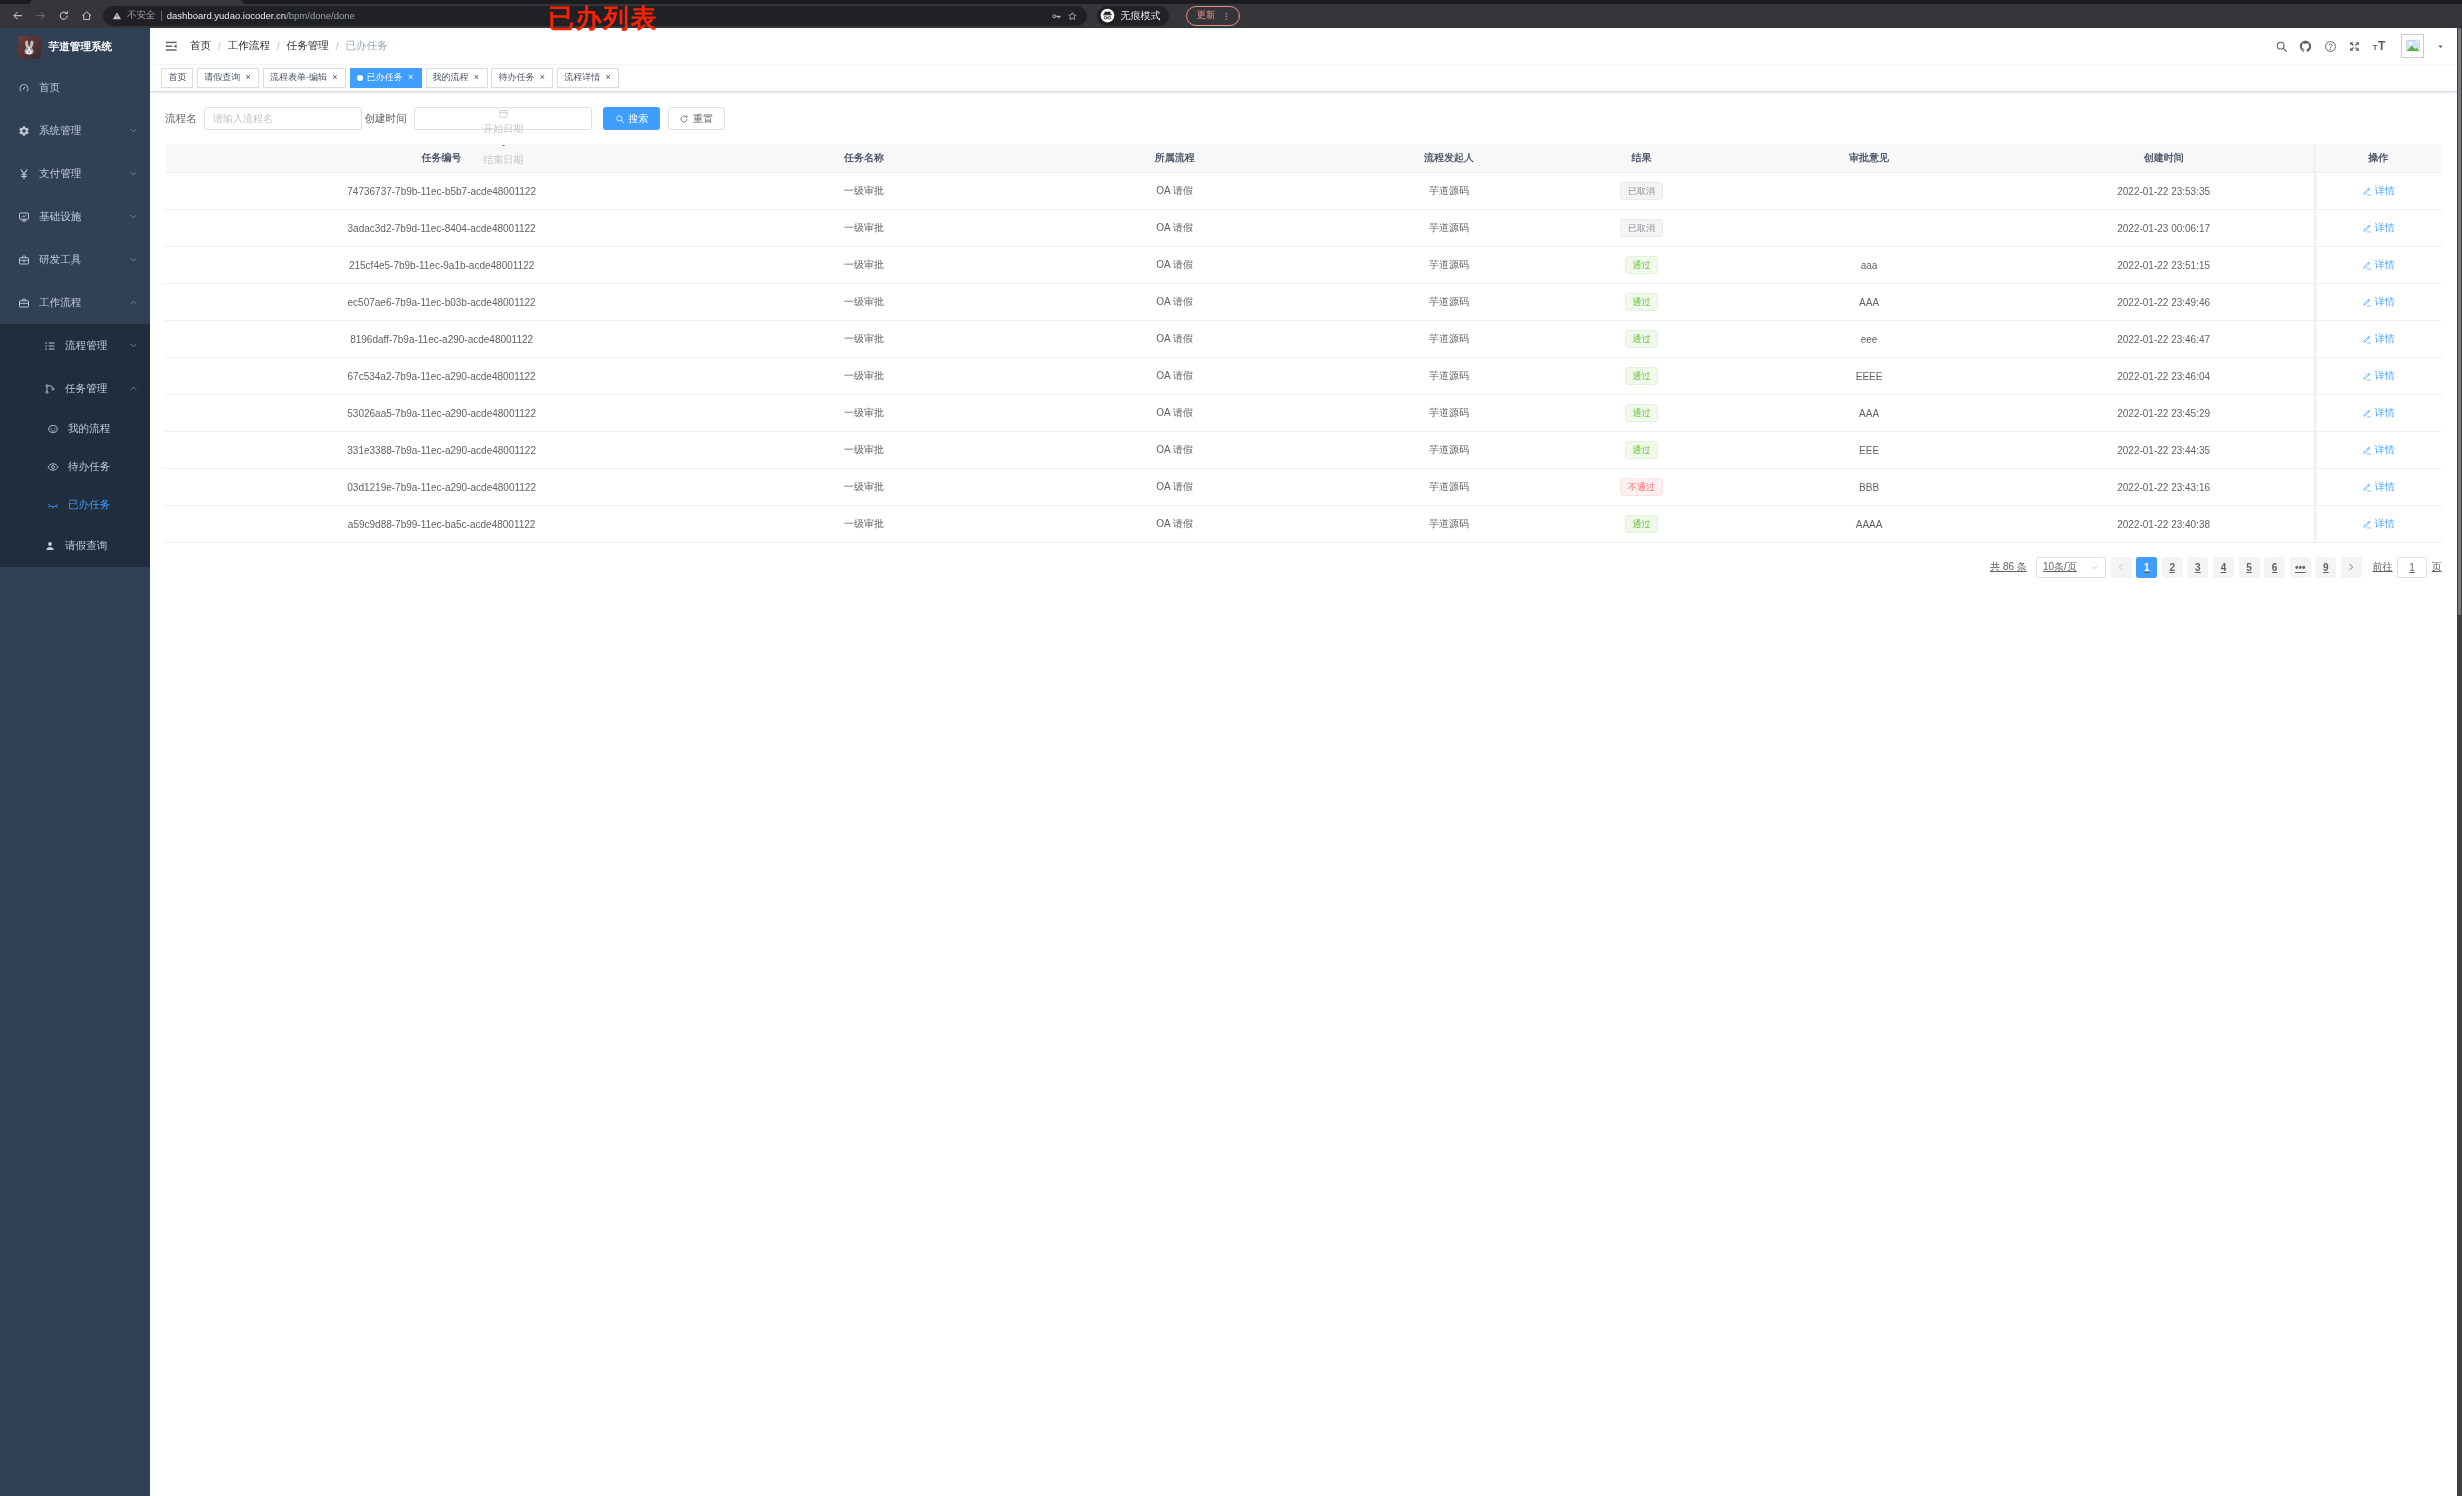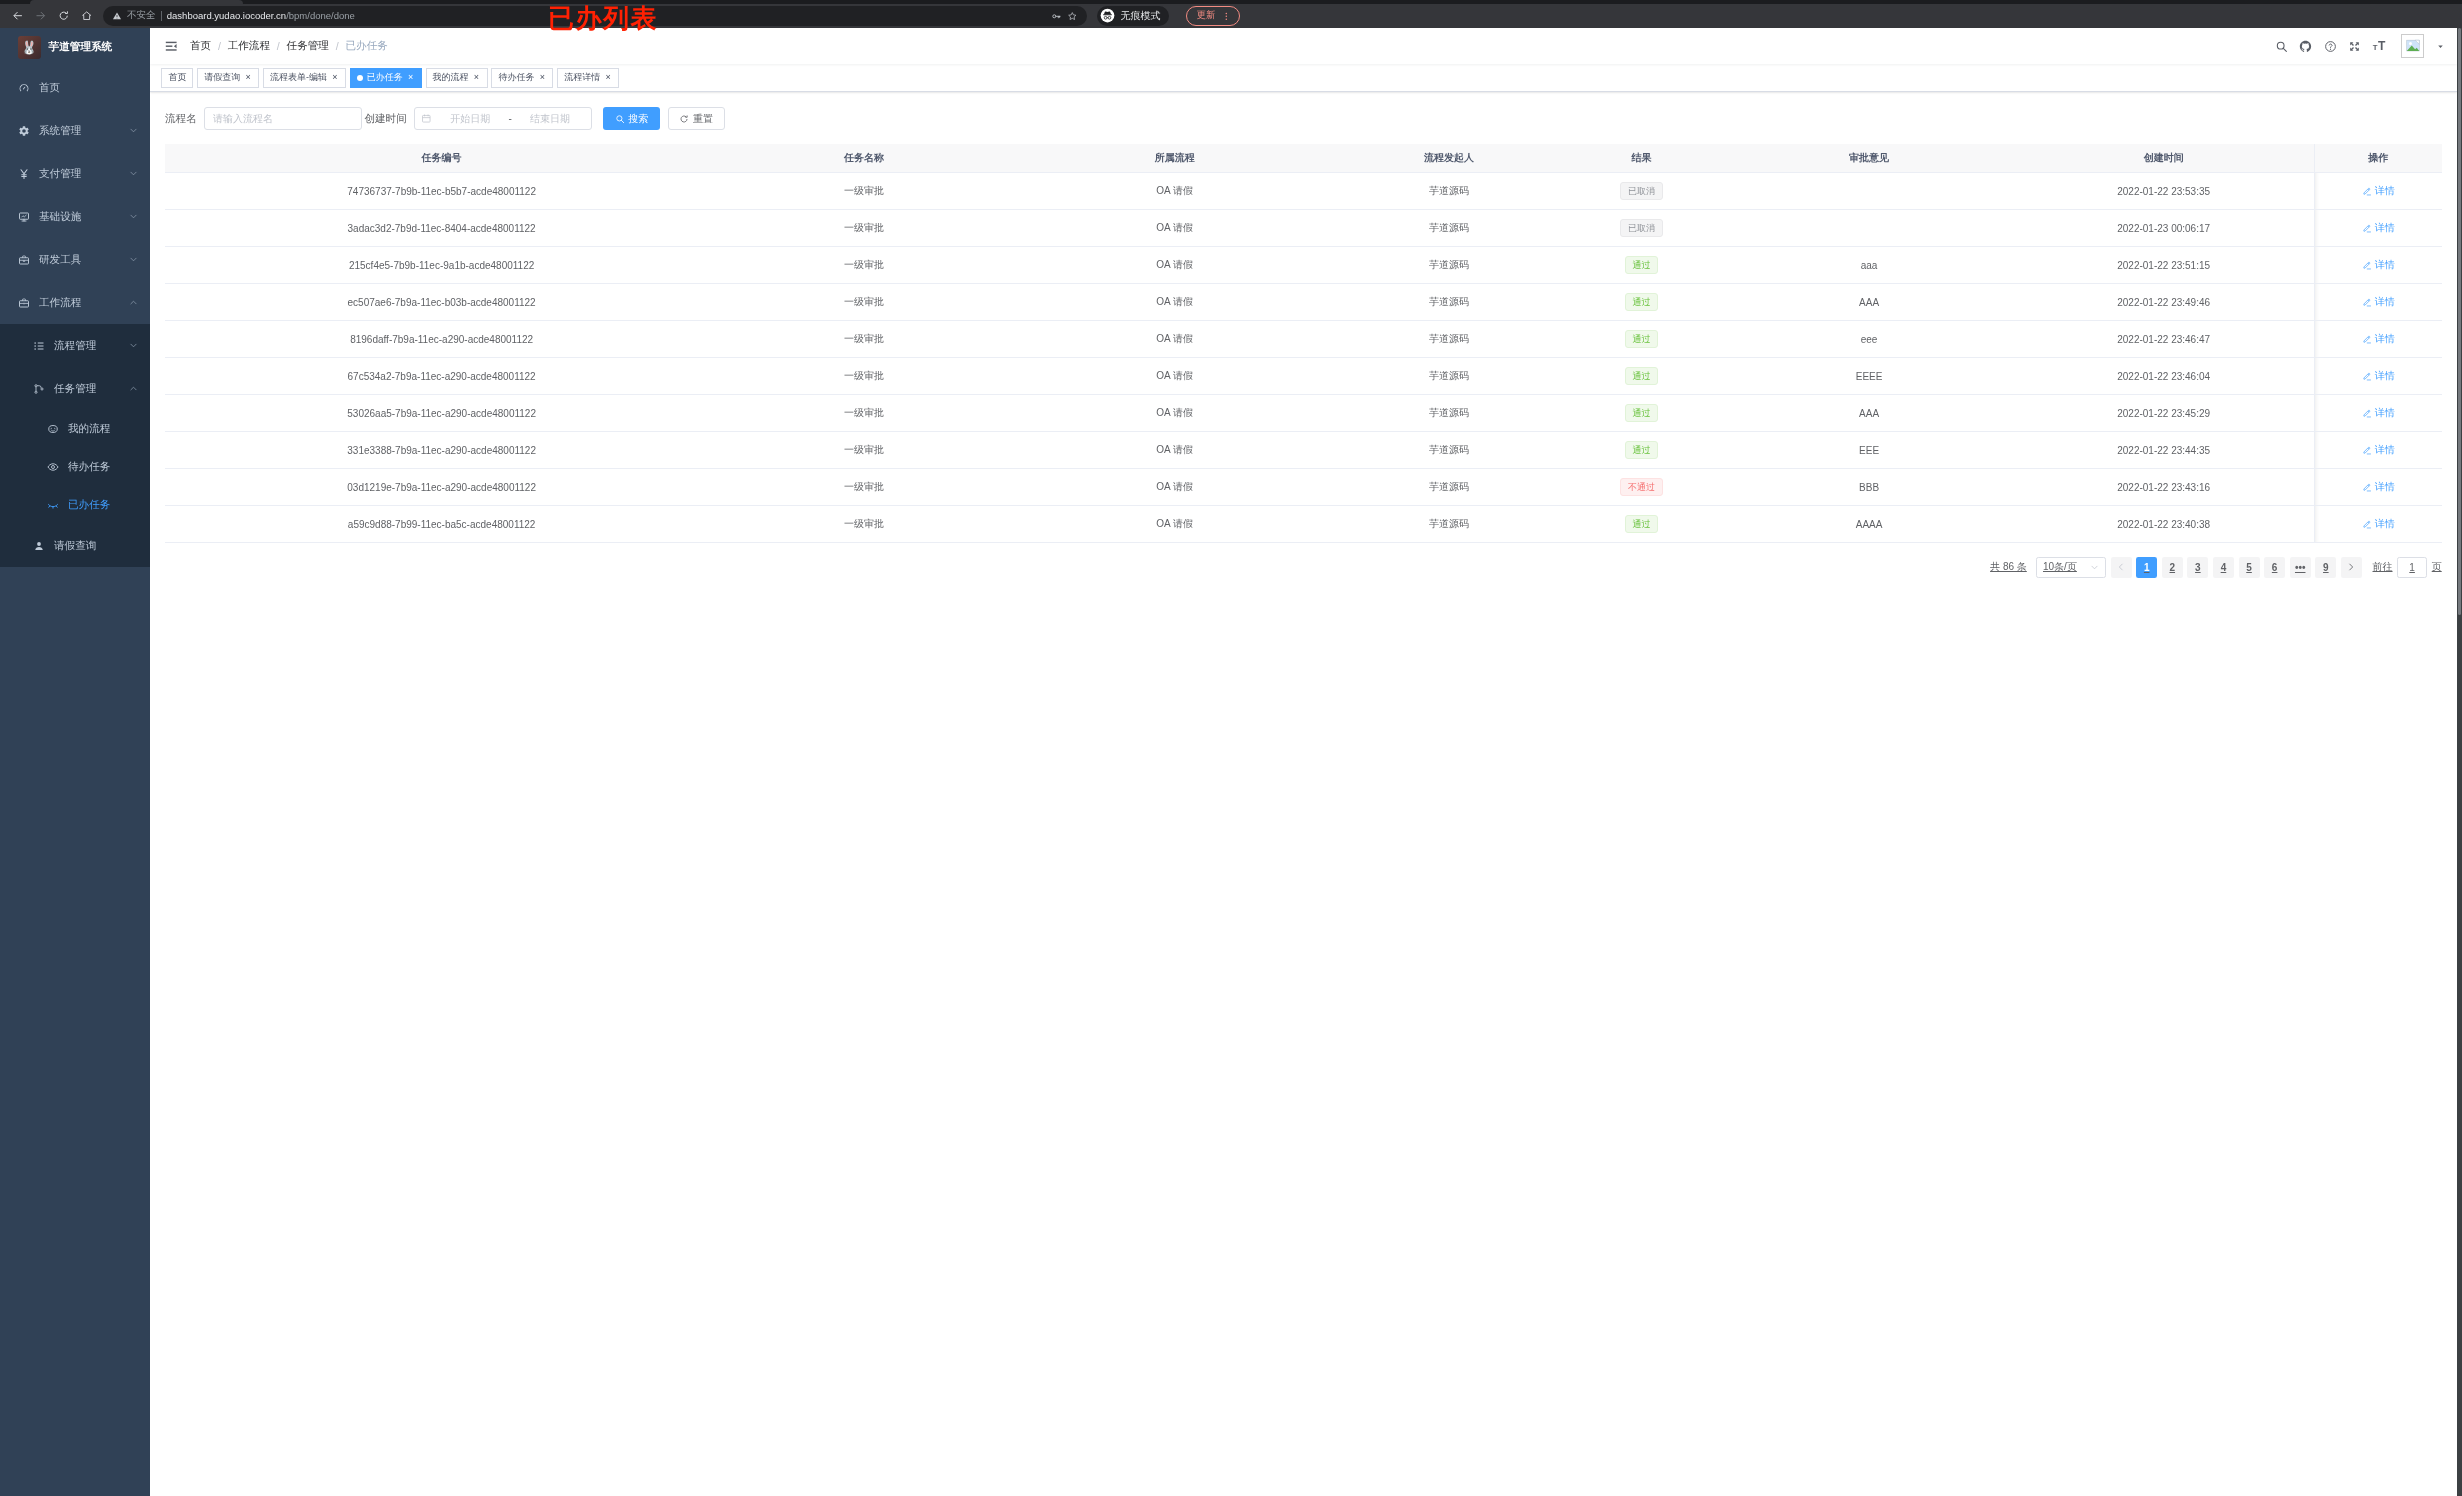--- a/index.html
+++ b/index.html
@@ -33,21 +33,21 @@
   .scrollbar .thumb { position:absolute; top:0; left:0.8px; width:3.8px; height:40%; background:#75797e; border-radius:2.3px; }
 
   
   .logo-row { height:38px; display:flex; align-items:center; padding-left:18px; gap:7.6px; }
   .logo-img { width:23px; height:23px; border-radius:3px; background:linear-gradient(135deg,#6c3f37,#3a2a2e); display:flex; align-items:center; justify-content:center; font-size:13px; }
   .logo-title { color:#fff; font-size:10.6px; font-weight:700; }
   .menu-item { position:relative; display:flex; align-items:center; color:#bfcbd9; font-size:10.6px; cursor:pointer; }
   .menu-item .m-ic { font-size:12px; margin-right:9px; color:#bfcbd9; }
   .menu-item .chev { position:absolute; right:12px; font-size:9px; color:#8b99ab; }
   .lv1 { height:43px; padding-left:18px; }
-  .lv2 { height:43px; padding-left:33px; }
+  .lv2 { height:43px; padding-left:44px; }
   .lv3 { height:38px; padding-left:47px; }
   .submenu-dark { background:#1f2d3d; }
   .menu-item.active, .menu-item.active .m-ic { color:#409eff; }
 
   
   .navbar { height:36px; display:flex; align-items:center; padding:0 12px; background:#fff; box-shadow:0 0.8px 3px rgba(0,21,41,.08); position:relative; z-index:5; }
   .hamburger { font-size:14.4px; color:#5a5e66; padding:0 6px 0 1.5px; cursor:pointer; }
   .breadcrumb { display:flex; align-items:center; font-size:10.6px; margin-left:6px; gap:6.8px; }
   .breadcrumb .bc { color:#303133; cursor:pointer; }
   .breadcrumb .bc.last { color:#97a8be; cursor:default; }
@@ -64,21 +64,21 @@
   .tag .dot { width:6px; height:6px; border-radius:50%; background:#fff; display:none; }
   .tag.active { background:#409eff; border-color:#409eff; color:#fff; }
   .tag.active .dot { display:inline-block; }
   .tag .close { font-size:9px; line-height:1; padding:0.8px 1.5px; border-radius:50%; }
 
   
   .content { padding:15px; }
   .filter-row { display:flex; align-items:center; margin-bottom:13.7px; font-size:10.6px; color:#606266; }
   .f-label { margin-right:7.6px; }
   .f-input { width:158px; height:23px; border:0.8px solid #dcdfe6; border-radius:3px; display:flex; align-items:center; padding:0 7.6px; color:#c0c4cc; font-size:10px; margin-right:2px; background:#fff; }
-  .date-box { width:178px; height:23px; border:0.8px solid #dcdfe6; border-radius:3px; display:flex; align-items:center; padding:0 6px; font-size:10px; color:#c0c4cc; margin-right:10.6px; background:#fff; gap:3px; }
+  .date-box { width:178px; height:23px; border:0.8px solid #dcdfe6; border-radius:3px; display:flex; align-items:center; padding:0 6px; font-size:10px; color:#c0c4cc; margin-right:10.6px; background:#fff; gap:3px;flex-direction:column; }
   .date-box .ic { font-size:10.6px; color:#c0c4cc; }
   .date-box .d-ph { flex:1; text-align:center; }
   .date-box .d-sep { color:#606266; }
   .btn { height:23px; border-radius:3px; display:inline-flex; align-items:center; gap:3.8px; font-size:10px; padding:0 10.6px; cursor:pointer; border:0.8px solid transparent; }
   .btn .ic { font-size:10px; }
   .btn-primary { background:#409eff; color:#fff; margin-right:7.6px; }
   .btn-plain { background:#fff; color:#606266; border-color:#dcdfe6; }
 
   
   table { width:100%; border-collapse:collapse; table-layout:fixed; }

